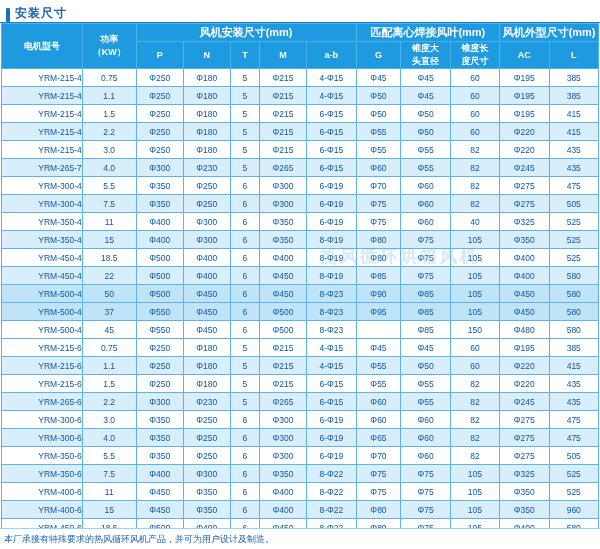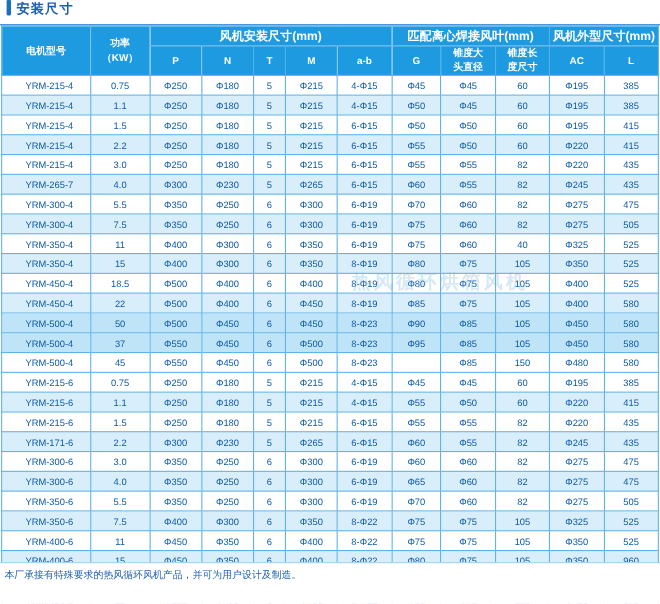--- a/index.html
+++ b/index.html
@@ -7,21 +7,21 @@
     width:600px;height:549px;
     background:#ffffff;
     font-family:"Liberation Sans","DejaVu Sans",sans-serif;
     font-size:9px;
     color:#0b4fa0;
     overflow:hidden;
   }
   .page{position:relative;width:600px;height:549px;box-sizing:border-box;}
   .title-bar{
     height:22px;
-    display:flex;align-items:flex-start;
+    display:flex;align-items:flex-end;
     padding-left:6px;
     border-bottom:1px solid #1f7fd0;
     font-family:Liberation Mono, monospace;
   }
   .title-mark{
     width:4px;height:14px;background:#1b6fc0;margin-right:5px;border-radius:1px;
   }
   .title-text{
     font-size:12px;font-weight:bold;color:#1b5fae;letter-spacing:1px;
   }
@@ -46,28 +46,28 @@
     background:#1e9ae0;
     color:#ffffff;
     font-weight:bold;
     font-size:9px;
     border:1px solid #4fb0ea;
   }
   thead th.grp{font-size:11px;margin-left:20px;}
   tbody tr.odd td{background:#ffffff;}
   tbody tr.even td{background:#d9eefb;}
   tbody tr.hl td{background:#bfe4f8;}
-  td.model{text-align:center;padding-left:6px;font-size:8.5px;}
+  td.model{text-align:right;padding-left:6px;font-size:8.5px;}
   .footnote{
     position:absolute;
     left:0;bottom:0;
     width:600px;
     font-size:9px;
     color:#1b5fae;
-    padding:4px 0 20px 4px;
+    padding:4px 0 3px 4px;
     box-sizing:border-box;
     border-top:1px solid #9ad3f2;
     background:#fff;
   }
   .wm{
     position:absolute;
     left:60px;top:245px;
     width:420px;
     text-align:right;
     font-size:17px;
@@ -370,21 +370,21 @@
           <td>5</td>
           <td>Φ215</td>
           <td>6-Φ15</td>
           <td>Φ55</td>
           <td>Φ55</td>
           <td>82</td>
           <td>Φ220</td>
           <td>435</td>
         </tr>
         <tr class="even">
-          <td class="model">YRM-171-6</td>
+          <td class="model">YRM-265-6</td>
           <td>2.2</td>
           <td>Φ300</td>
           <td>Φ230</td>
           <td>5</td>
           <td>Φ265</td>
           <td>6-Φ15</td>
           <td>Φ60</td>
           <td>Φ55</td>
           <td>82</td>
           <td>Φ245</td>

